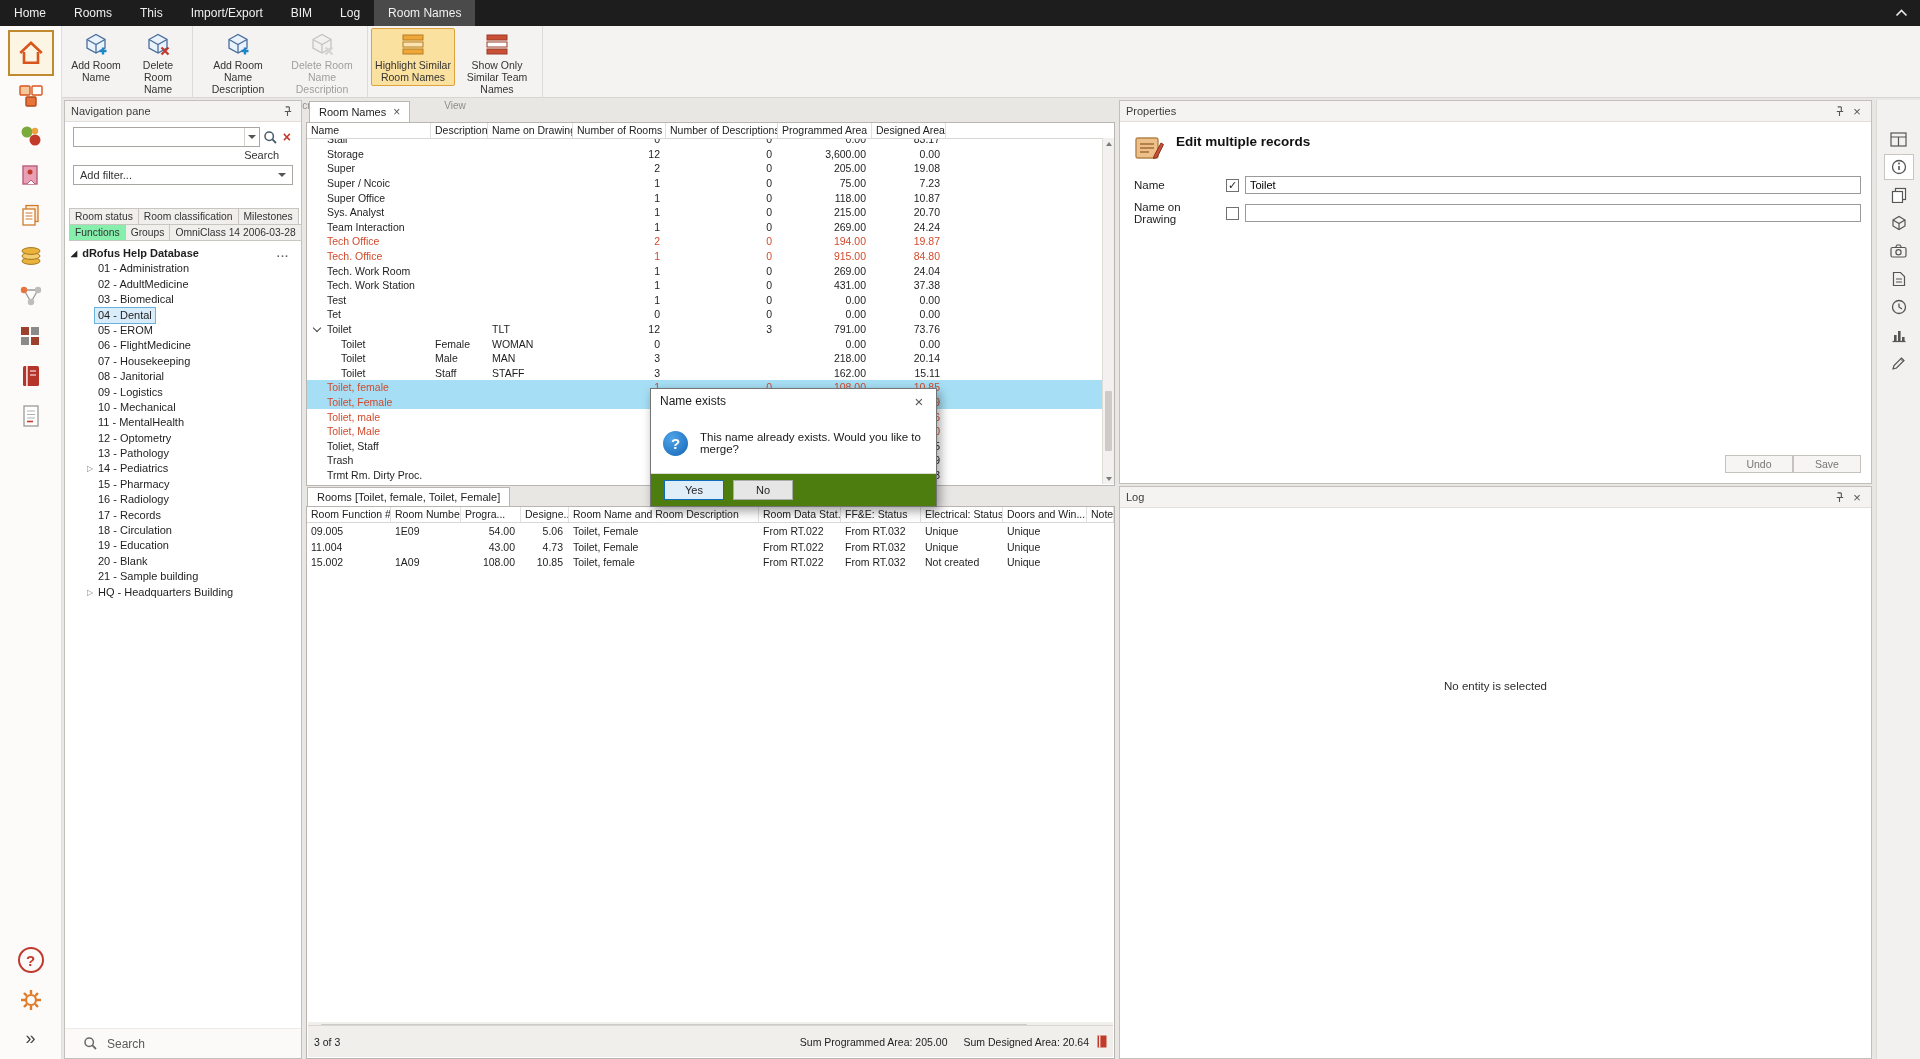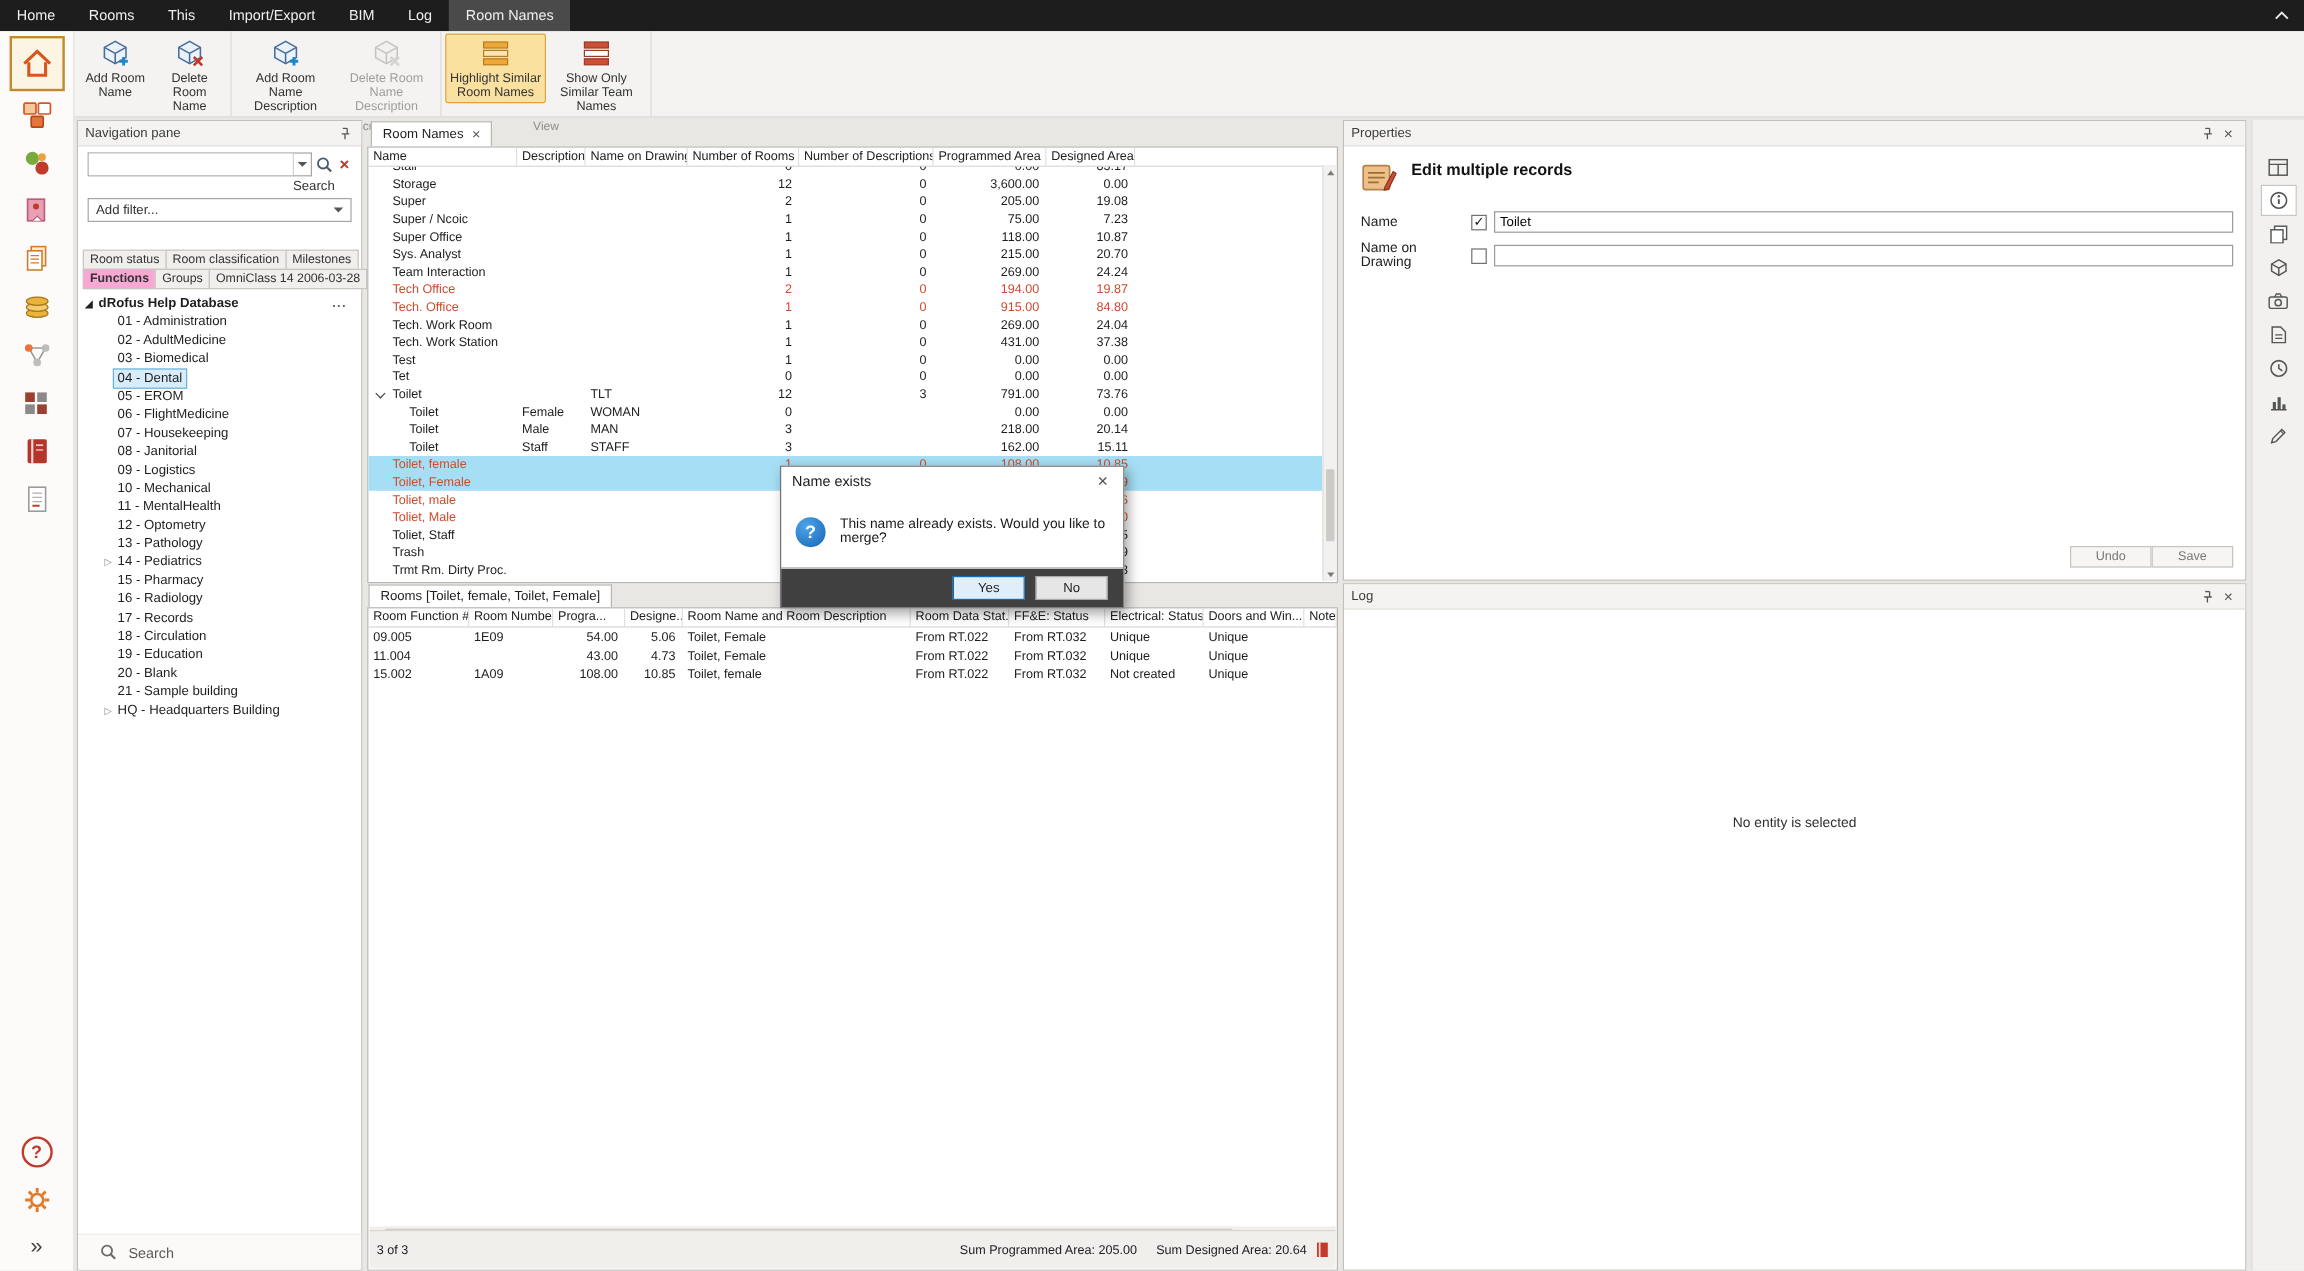--- a/index.html
+++ b/index.html
@@ -47,21 +47,21 @@
   .combo{flex:1;display:flex;border:1px solid #a9a6a2;background:#fff;height:20px}
   .combo input{flex:1;border:none;outline:none;font-size:11px;padding:0 4px;font-family:inherit}
   .combo .caret{width:15px;border-left:1px solid #d5d2ce;display:grid;place-items:center}
   .tri-dn{width:0;height:0;border:4px solid transparent;border-top:4px solid #555;margin-top:4px}
   .redx{color:#c0392b;font-weight:bold;font-size:14px;padding:0 2px}
   .search-link{text-align:right;font-size:11px;color:#333;padding:2px 14px 3px 0}
   .addfilter{margin:1px 8px 20px;height:20px;border:1px solid #a9a6a2;background:#fff;display:flex;align-items:center;padding:0 6px;font-size:11px;color:#333}
   .addfilter .tri-dn{margin-left:auto}
   .ntabs{display:flex;padding:3px 4px 0;flex-wrap:nowrap}
   .ntab{border:1px solid #c9c6c2;background:#f1efec;color:#333;font-size:10.3px;padding:2px 5px;margin-right:-1px;white-space:nowrap}
-  .ntab.on{background:#f9a8d4;font-weight:bold}
+  .ntab.on{background:#86efac;font-weight:normal}
   .tree{flex:1;overflow:hidden;padding:5px 2px 0 6px;font-size:11px;line-height:15.4px;white-space:nowrap}
   .troot{display:flex;align-items:center;font-weight:bold}
   .troot .rex{font-size:8px;margin-right:5px;color:#222}
   .troot .tdots{margin-left:auto;margin-right:10px;color:#666;font-weight:bold;letter-spacing:1px}
   .titem{padding-left:16px;display:flex;align-items:center;height:15.4px}
   .texp{width:11px;display:inline-block;color:#8a8a8a;font-size:8px}
   .titem.exp .texp:before{content:"\25B7"}
   .titem.sel .tlabel{background:#d9ecf9;border:1px solid #69b2dc;padding:0 3px;margin-left:-4px}
   .nav-footer{height:30px;border-top:1px solid #edebe8;background:#fbfaf9;display:flex;align-items:center;gap:9px;padding-left:18px;color:#5a5a5a;font-size:12px}
 
@@ -137,21 +137,21 @@
   .rtab{width:30px;height:26px;display:grid;place-items:center;margin-bottom:2px;color:#555}
   .rtab.sel{background:#fff;border:1px solid #c9c6c2}
 
   
   .dialog{position:absolute;left:650px;top:388px;width:287px;height:119px;background:#fff;border:1px solid #747474;box-shadow:3px 4px 10px rgba(0,0,0,.38);z-index:50;display:flex;flex-direction:column}
   .dtitle{height:24px;display:flex;align-items:center;padding:0 9px;font-size:12px;color:#1a1a1a}
   .dtitle .pt{flex:1}
   .dbody{flex:1;display:flex;align-items:center;gap:12px;padding:0 12px}
   .qicon{width:25px;height:25px;border-radius:50%;background:radial-gradient(circle at 35% 30%,#4da4e8,#1565b5);color:#fff;font-weight:bold;font-size:15px;display:grid;place-items:center;flex:0 0 auto}
   .dmsg{font-size:11.5px;color:#1a1a1a}
-  .dfoot{height:33px;background:#404040;border-top:1px solid #e0ddd9;display:flex;align-items:center;justify-content:flex-end;gap:9px;padding:0 13px}
+  .dfoot{height:33px;background:#4d7c0f;border-top:1px solid #e0ddd9;display:flex;align-items:center;justify-content:flex-start;gap:9px;padding:0 13px}
   .dbtn{width:60px;height:20px;font-size:11px;text-align:center;line-height:18px;background:#e6e6e6;border:1px solid #ababab}
   .dbtn.primary{background:#e0eef9;border:1px solid #0f6cbd}
 
   svg{display:block}
 </style>
 </head>
 <body>
 
 <div class="app">
 

